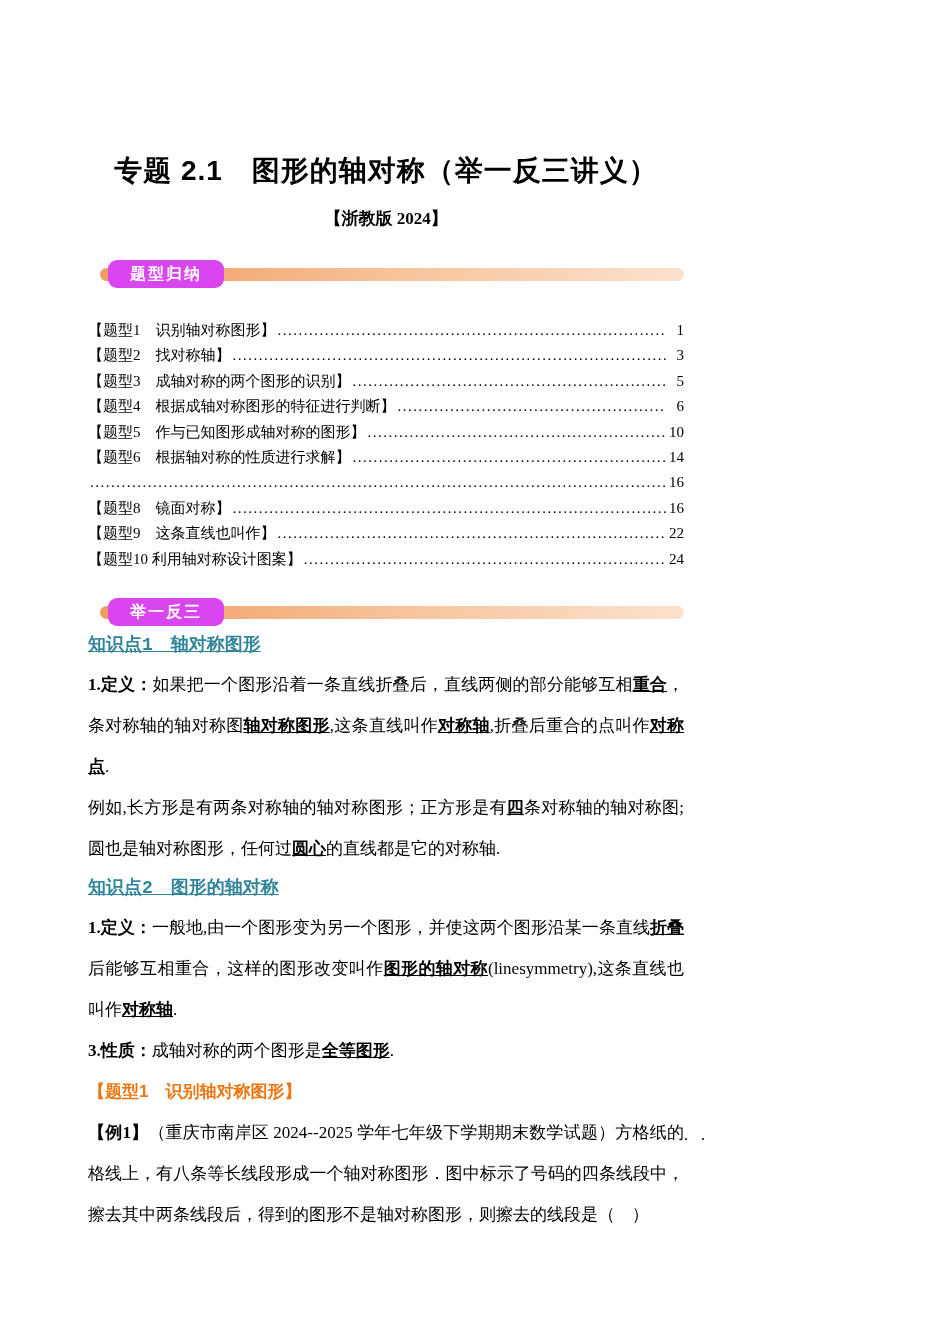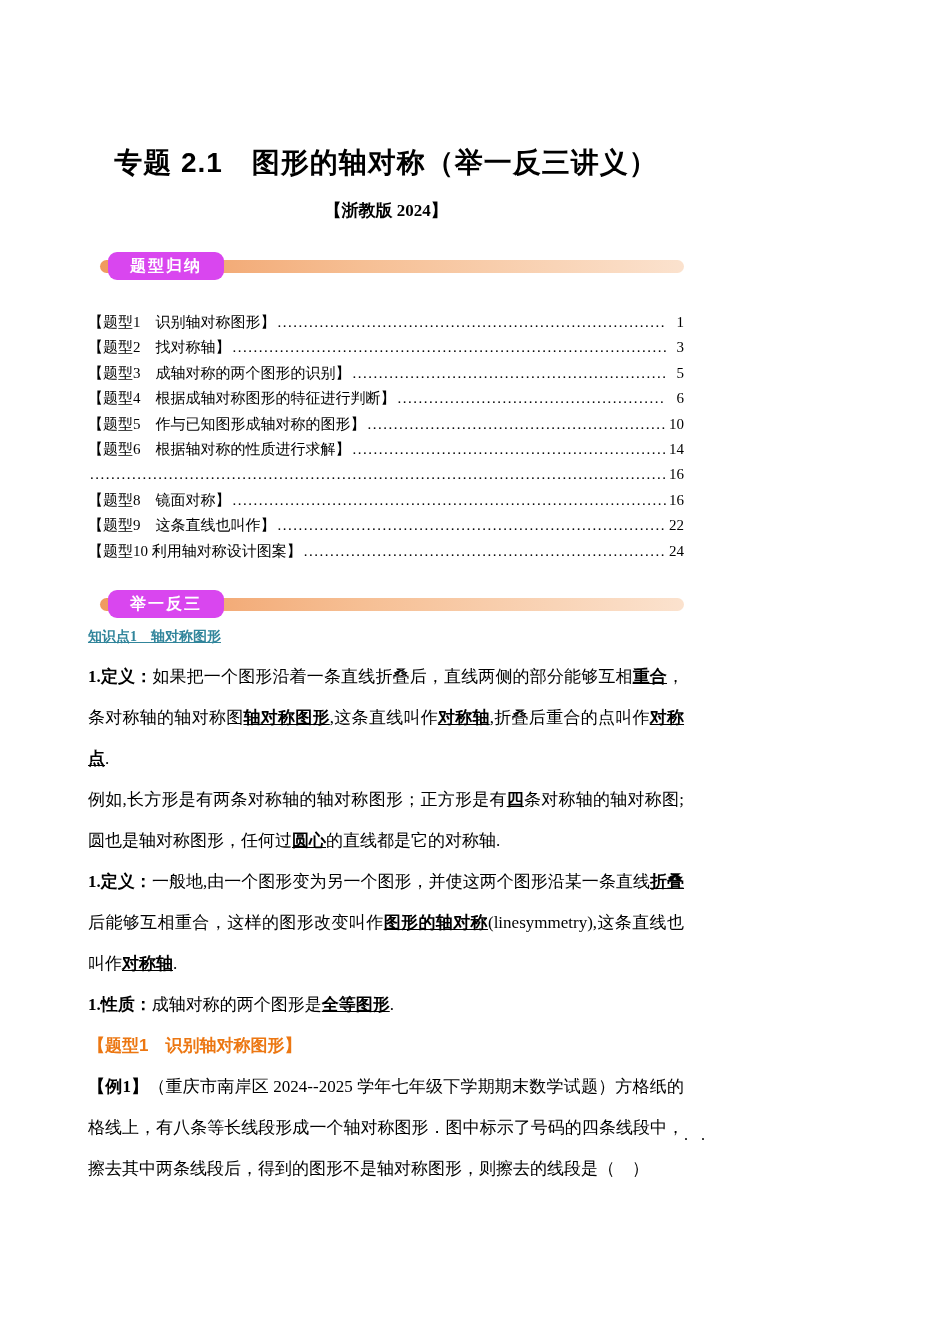--- a/index.html
+++ b/index.html
@@ -6,21 +6,21 @@
   html, body { background: #ffffff; }
   body {
     width: 950px; height: 1344px;
     font-family: "Liberation Serif", serif;
     color: #000;
     overflow: hidden;
   }
   .page {
     position: relative;
     width: 772px; height: 1344px;
-    padding: 7px 88px;
+    padding: 15px 88px;
     background: #ffffff;
     overflow: hidden;
   }
   .title {
     margin-top: 140px;
     text-align: center;
     font-size: 28px;
     line-height: 32px;
     font-weight: bold;
     font-family: "Liberation Sans", sans-serif;
@@ -61,24 +61,24 @@
   .toc-label { white-space: nowrap; }
   .toc-dots {
     flex: 1; overflow: hidden; white-space: nowrap;
     letter-spacing: 1.5px; margin: 0 2px; color: #000;
   }
   .toc-page { white-space: nowrap; min-width: 16px; text-align: right; }
   .content { margin-top: 0; }
   .kp {
     color: #31859b;
     font-weight: bold;
-    font-size: 14px;
+    font-size: 18px;
     line-height: 38px;
     text-decoration: underline;
-    font-family: Liberation Serif, serif;
+    font-family: Liberation Mono, monospace;
   }
   .topic {
     color: #ec7712;
     font-weight: bold;
     font-size: 17px;
     line-height: 41px;
     font-family: "Liberation Sans", sans-serif;
   }
   .para {
     font-size: 17px;
@@ -164,21 +164,22 @@
 
   <div class="badge-row badge-row-2">
     <span class="badge-bar"></span>
     <span class="badge">举一反三</span>
   </div>
 
   <div class="content" id="content-blocks">
       <div class="kp">知识点1　轴对称图形</div>
       <p class="para"><span class="seg-bold">1.定义：</span><span class="seg-plain">如果把一个图形沿着一条直线折叠后，直线两侧的部分能够互相</span><span class="seg-red">重合</span><span class="seg-plain">，条对称轴的轴对称图</span><span class="seg-red">轴对称图形</span><span class="seg-plain">,这条直线叫作</span><span class="seg-red">对称轴</span><span class="seg-plain">,折叠后重合的点叫作</span><span class="seg-red">对称点</span><span class="seg-plain">.</span></p>
       <p class="para"><span class="seg-plain">例如,长方形是有两条对称轴的轴对称图形；正方形是有</span><span class="seg-red">四</span><span class="seg-plain">条对称轴的轴对称图;圆也是轴对称图形，任何过</span><span class="seg-red">圆心</span><span class="seg-plain">的直线都是它的对称轴.</span></p>
+      <div class="kp">知识点2　图形的轴对称</div>
       <p class="para"><span class="seg-bold">1.定义：</span><span class="seg-plain">一般地,由一个图形变为另一个图形，并使这两个图形沿某一条直线</span><span class="seg-red">折叠</span><span class="seg-plain">后能够互相重合，这样的图形改变叫作</span><span class="seg-red">图形的轴对称</span><span class="seg-plain">(linesymmetry),这条直线也叫作</span><span class="seg-red">对称轴</span><span class="seg-plain">.</span></p>
-      <p class="para"><span class="seg-bold">1.性质：</span><span class="seg-plain">成轴对称的两个图形是</span><span class="seg-red">全等图形</span><span class="seg-plain">.</span></p>
+      <p class="para"><span class="seg-bold">3.性质：</span><span class="seg-plain">成轴对称的两个图形是</span><span class="seg-red">全等图形</span><span class="seg-plain">.</span></p>
       <div class="topic">【题型1　识别轴对称图形】</div>
       <p class="para"><span class="seg-bold">【例1】</span><span class="seg-plain">（重庆市南岸区 2024--2025 学年七年级下学期期末数学试题）方格纸的格线上，有八条等长线段形成一个轴对称图形．图中标示了号码的四条线段中，擦去其中两条线段后，得到的图形不是轴对称图形，则擦去的线段是（　）</span></p>
     </div>
 
   <div class="stray-dots">· ·</div>
 
 </div>
 
 </body></html>

